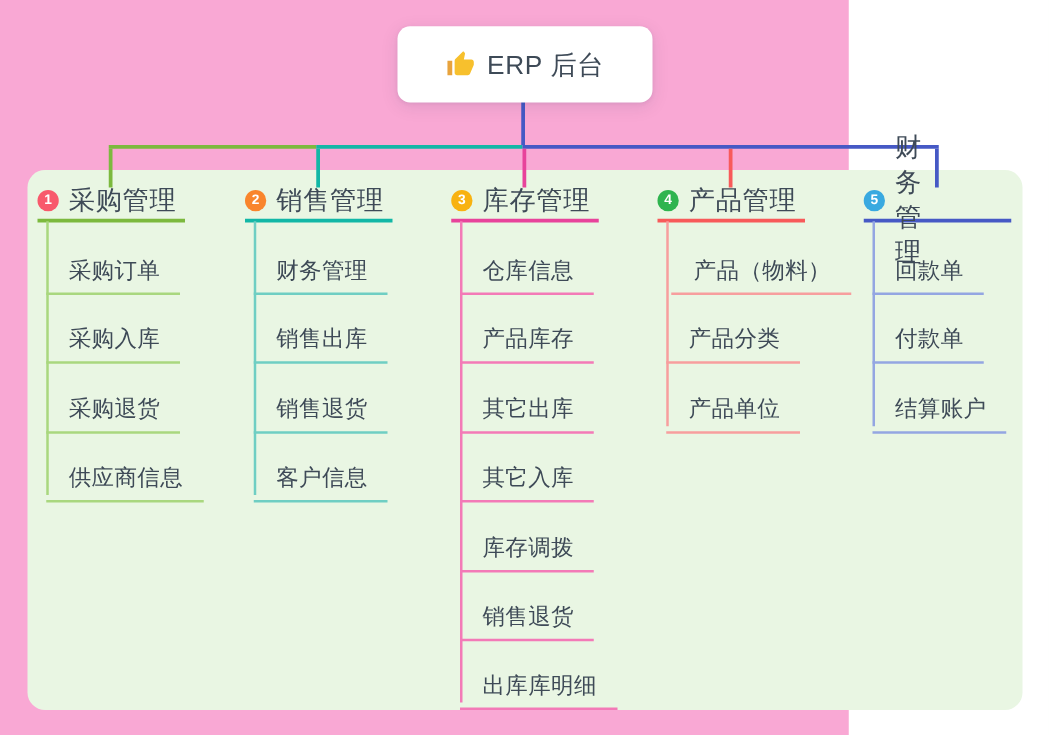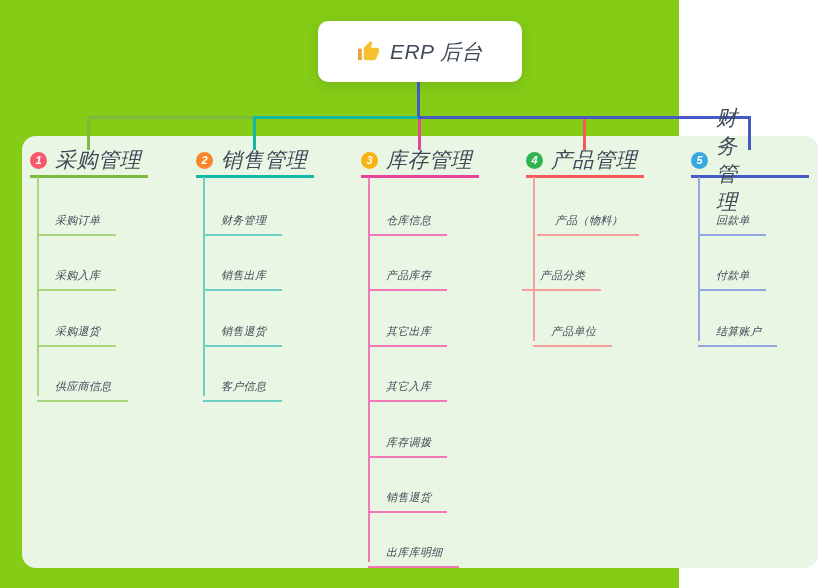--- a/index.html
+++ b/index.html
@@ -1,21 +1,21 @@
 <!DOCTYPE html>
 <html><head>
 <meta charset="utf-8">
 <style>
   html,body{margin:0;padding:0;background:#ffffff;}
   body{
     width:839px;height:588px;overflow:hidden;
     font-family:"Liberation Sans","DejaVu Sans",sans-serif;
     -webkit-font-smoothing:antialiased;
   }
-  #canvas{position:relative;width:679px;height:588px;background:#84cc16;font-style:italic;}
+  #canvas{position:relative;width:679px;height:588px;background:#f9a8d4;}
 
   .panel{
     position:absolute;left:22px;top:136px;width:796px;height:432px;
     border-radius:14px;
   }
 
   .root-node{
     position:absolute;left:318px;top:21px;width:204px;height:61px;
     background:#ffffff;border-radius:10px;
     box-shadow:0 3px 14px rgba(20,40,80,.10),0 1px 3px rgba(20,40,80,.06);
@@ -31,21 +31,21 @@
   }
   .badge{
     width:17px;height:17px;border-radius:50%;margin-right:8px;flex:none;
     color:#ffffff;font-size:11px;font-weight:700;line-height:17px;text-align:center;
   }
   .branch-label{font-size:21px;font-weight:500;color:#3e4a57;letter-spacing:.5px;}
 
   .child-node{
     position:absolute;display:flex;align-items:flex-end;height:27px;
     padding:0 16px 6px 18px;white-space:nowrap;z-index:2;
-    font-size:11px;color:#3e4a57;letter-spacing:.3px;
+    font-size:18px;color:#3e4a57;letter-spacing:.3px;
   }
 </style>
 </head>
 <body>
 
 <div id="canvas">
 
   <div class="panel" style="background: rgb(233, 246, 227);"></div>
 
   <div class="root-node" style="background: rgb(255, 255, 255);">
@@ -98,21 +98,21 @@
     <div class="child-node" style="left: 368px; top: 423px; border-bottom: 2px solid rgb(243, 122, 183); color: rgb(62, 74, 87);">库存调拨</div>
     <div class="child-node" style="left: 368px; top: 478px; border-bottom: 2px solid rgb(243, 122, 183); color: rgb(62, 74, 87);">销售退货</div>
     <div class="child-node" style="left: 368px; top: 533px; border-bottom: 2px solid rgb(243, 122, 183); color: rgb(62, 74, 87);">出库库明细</div>
     <div class="branch-header" style="left: 526px; top: 147px;">
       <span class="badge" style="background: rgb(47, 180, 79);">4</span>
       <span class="branch-label" style="color: rgb(62, 74, 87);">产品管理</span>
     </div>
     <div class="cline" style="left: 526px; top: 175px; width: 118px; height: 3px; background: rgb(248, 90, 90);"></div>
     <div class="cline" style="left: 533px; top: 177px; width: 2px; height: 163.8px; background: rgb(247, 158, 158);"></div>
     <div class="child-node" style="left: 537px; top: 201px; border-bottom: 2px solid rgb(247, 158, 158); color: rgb(62, 74, 87);">产品（物料）</div>
-    <div class="child-node" style="left: 522px; top: 256px; border-bottom: 2px solid rgb(247, 158, 158); color: rgb(62, 74, 87); text-align: center;">产品分类</div>
+    <div class="child-node" style="left: 533px; top: 256px; border-bottom: 2px solid rgb(247, 158, 158); color: rgb(62, 74, 87); text-align: center;">产品分类</div>
     <div class="child-node" style="left: 533px; top: 312px; border-bottom: 2px solid rgb(247, 158, 158); color: rgb(62, 74, 87);">产品单位</div>
     <div class="branch-header" style="left: 691px; top: 147px;">
       <span class="badge" style="background: rgb(57, 169, 224);">5</span>
       <span class="branch-label" style="color: rgb(62, 74, 87);">财务管理</span>
     </div>
     <div class="cline" style="left: 691px; top: 175px; width: 118px; height: 3px; background: rgb(70, 89, 197);"></div>
     <div class="cline" style="left: 698px; top: 177px; width: 2px; height: 163.8px; background: rgb(148, 166, 226);"></div>
     <div class="child-node" style="left: 698px; top: 201px; border-bottom: 2px solid rgb(148, 166, 226); color: rgb(62, 74, 87);">回款单</div>
     <div class="child-node" style="left: 698px; top: 256px; border-bottom: 2px solid rgb(148, 166, 226); color: rgb(62, 74, 87);">付款单</div>
     <div class="child-node" style="left: 698px; top: 312px; border-bottom: 2px solid rgb(148, 166, 226); color: rgb(62, 74, 87);">结算账户</div>

